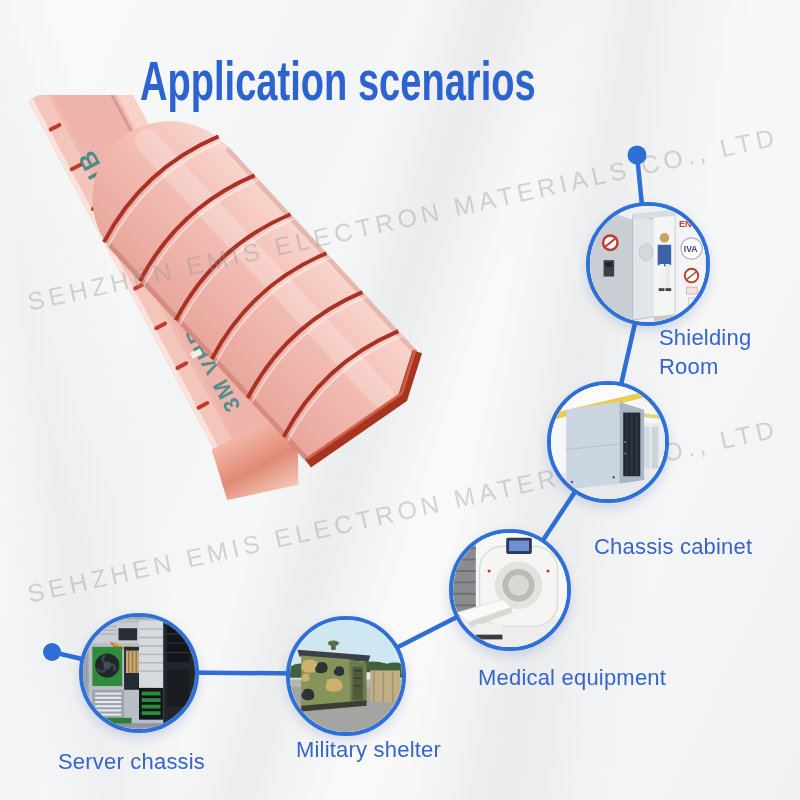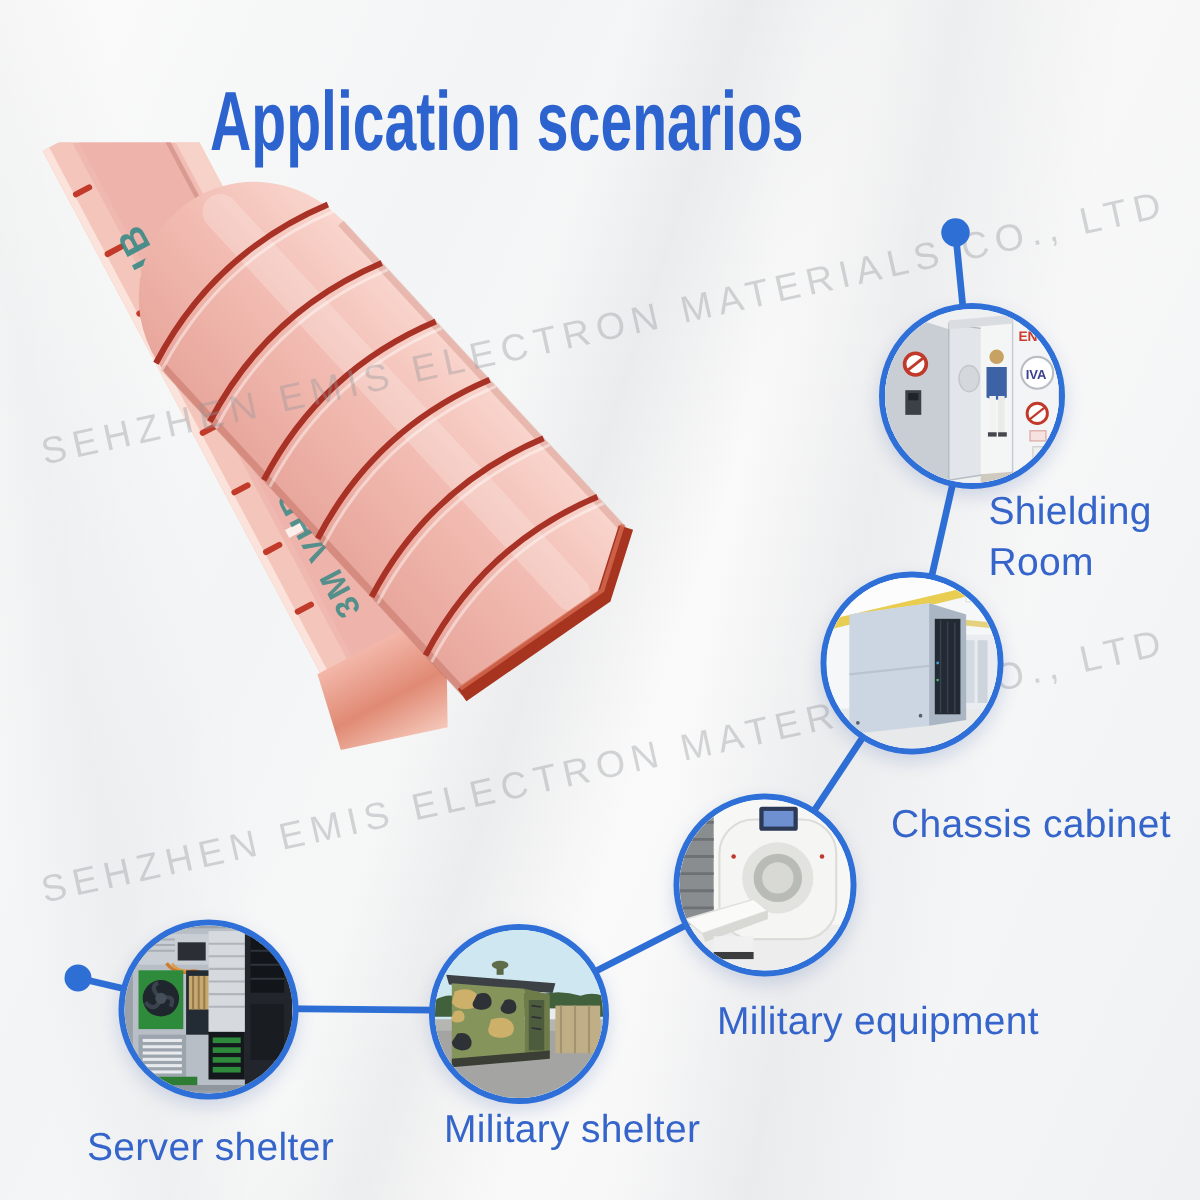--- a/index.html
+++ b/index.html
@@ -28,21 +28,21 @@
   .wm1{left:28px;top:288px;}
   .wm2{left:28px;top:580px;}
   .product-svg,.connector-svg{position:absolute;}
   .scene-photo{
     position:absolute;border-radius:50%;overflow:hidden;
     border:4px solid #2e70d8;background:#fff;
     box-shadow:0 5px 12px rgba(40,80,160,.18);
   }
   .scene-photo svg{display:block;width:100%;height:100%;}
   .scene-label{
-    position:absolute;font-size:26px;color:#3565cb;letter-spacing:.2px;
+    position:absolute;font-size:22px;color:#3565cb;letter-spacing:.2px;
     line-height:1.3;
   }
 </style>
 </head>
 <body>
 
 <div class="stage">
 
   <svg class="product-svg" style="left:0;top:95px;" width="520" height="470" viewBox="0 0 520 470">
     <defs>
@@ -223,21 +223,21 @@
           <circle cx="100" cy="40" r="1.6" fill="#c0392b"></circle>
       </g>
       <g>
         <polygon points="4,84 52,70 62,78 16,94" fill="#fafaf9" stroke="#e0e0dc" stroke-width="1"></polygon>
         <polygon points="16,94 62,78 62,84 18,100" fill="#d8d8d4"></polygon>
         <rect x="24" y="96" width="28" height="13" fill="#eff0ef"></rect>
         <rect x="24" y="107" width="28" height="5" fill="#3a3c3e"></rect>
       </g>
     </svg>
   </div>
-  <div class="scene-label" style="left:478px;top:664px;white-space:nowrap;">Military equipment</div>
+  <div class="scene-label" style="left:478px;top:664px;white-space:nowrap;">Medical equipment</div>
 
   <div class="scene-photo" style="left:286px;top:616px;width:112px;height:112px;">
     <svg viewBox="0 0 120 120">
       <rect width="120" height="120" fill="#cfe7f0"></rect>
       <path d="M0,62 L0,50 Q10,44 20,49 Q32,43 44,48 Q58,42 72,47 Q88,42 104,47 Q112,44 120,47 L120,62 Z" fill="#41603c"></path>
       <rect x="64" y="56" width="34" height="10" fill="#e9ecee"></rect>
       <rect x="0" y="64" width="120" height="56" fill="#a4a5a2"></rect>
       <rect x="0" y="64" width="120" height="8" fill="#b5b6b2"></rect>
       <g>
         <rect x="86" y="54" width="32" height="34" fill="#bfae86"></rect>
@@ -325,15 +325,15 @@
         <rect x="90" y="8" width="24" height="40" fill="#121519"></rect>
         <line x1="90" y1="18" x2="114" y2="18" stroke="#2e343c" stroke-width="1.5"></line>
         <line x1="90" y1="28" x2="114" y2="28" stroke="#2e343c" stroke-width="1.5"></line>
         <line x1="90" y1="38" x2="114" y2="38" stroke="#2e343c" stroke-width="1.5"></line>
         <rect x="90" y="56" width="24" height="40" fill="#191d22"></rect>
       </g>
       <rect x="12" y="108" width="40" height="7" fill="#2f7d35"></rect>
       <rect x="6" y="114" width="80" height="4" fill="#8f969e"></rect>
     </svg>
   </div>
-  <div class="scene-label" style="left:58px;top:748px;white-space:nowrap;">Server shelter</div>
+  <div class="scene-label" style="left:58px;top:748px;white-space:nowrap;">Server chassis</div>
 
 </div>
 
 </body></html>

